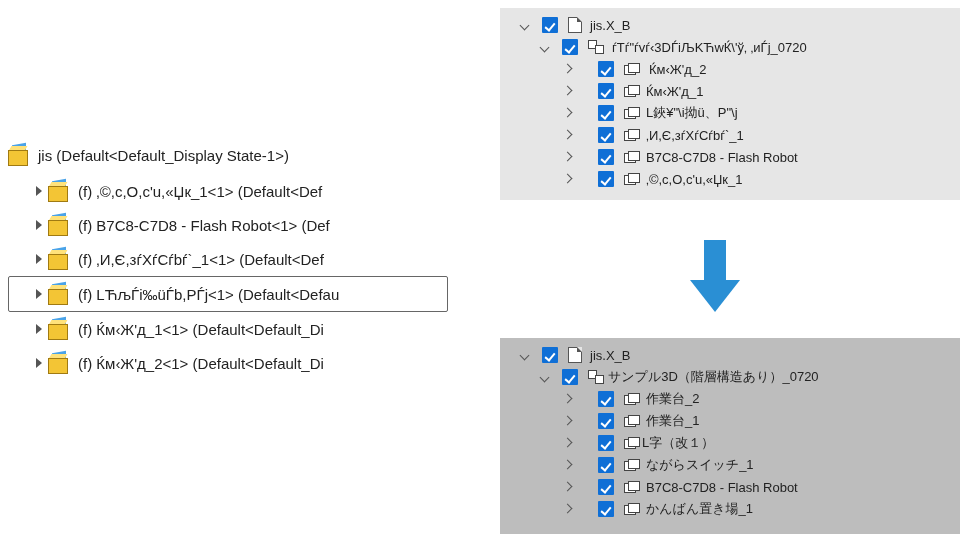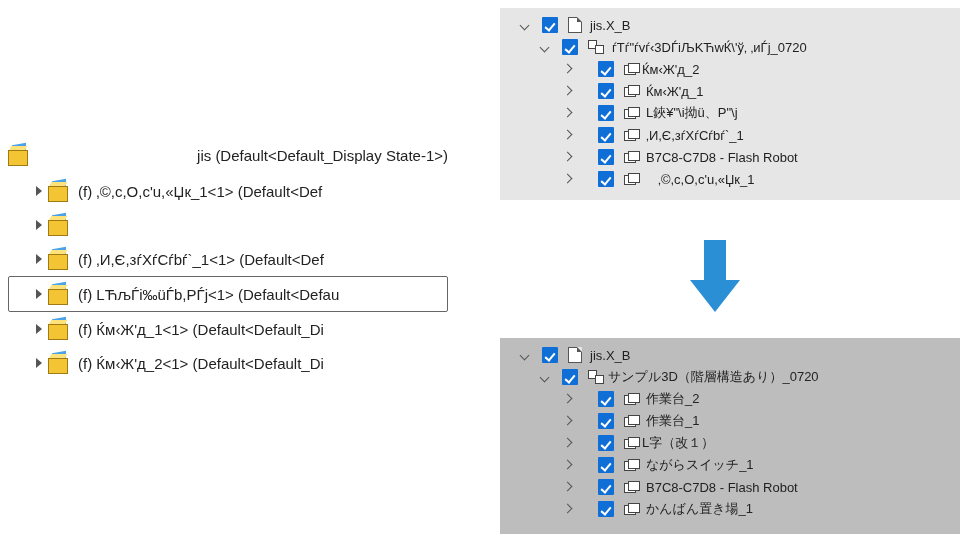--- a/index.html
+++ b/index.html
@@ -21,21 +21,20 @@
     top: 140px;
     width: 440px;
     background: #fff;
   }
   .left-root {
     display: flex;
     align-items: center;
     gap: 6px;
     padding: 4px 0 8px 0;
     font-size: 15px;
-    justify-content: space-between;
   }
   .left-row {
     display: flex;
     align-items: center;
     gap: 6px;
     padding: 6px 0 6px 28px;
     font-size: 15px;
     white-space: nowrap;
     overflow: hidden;
   }
@@ -177,20 +176,21 @@
         </span>
         <span>(f) ‚©,c,O,c'u,«Џк_1&lt;1&gt; (Default&lt;Def</span>
       </div>
       <div class="left-row">
         <span class="expand-tri"></span>
         <span class="box-icon">
           <span class="back"></span>
           <span class="top"></span>
           <span class="front"></span>
         </span>
+        <span>(f) B7C8-C7D8 - Flash Robot&lt;1&gt; (Def</span>
       </div>
       <div class="left-row">
         <span class="expand-tri"></span>
         <span class="box-icon">
           <span class="back"></span>
           <span class="top"></span>
           <span class="front"></span>
         </span>
         <span>(f) ‚И,Є,зѓХѓCѓbѓ`_1&lt;1&gt; (Default&lt;Def</span>
       </div>
@@ -243,21 +243,21 @@
       <span class="assy-icon"></span>
       <span style="margin-left:4px">ѓTѓ"ѓvѓ‹3DЃiЉKЋwЌ\'ў‚ ‚иЃj_0720</span>
     </div>
     <div class="r-row">
       <span class="indent" style="width:52px"></span>
       <span class="chev right"></span>
       <span class="indent" style="width:18px"></span>
       <span class="checkbox"></span>
       <span class="indent" style="width:2px"></span>
       <span class="part-icon"></span>
-      <span style="margin-left:0">Ќм‹Ж'д_2</span>
+      <span style="margin-left:7px">Ќм‹Ж'д_2</span>
     </div>
     <div class="r-row">
       <span class="indent" style="width:52px"></span>
       <span class="chev right"></span>
       <span class="indent" style="width:18px"></span>
       <span class="checkbox"></span>
       <span class="indent" style="width:2px"></span>
       <span class="part-icon"></span>
       <span style="margin-left:4px">Ќм‹Ж'д_1</span>
     </div>
@@ -288,21 +288,21 @@
       <span class="part-icon"></span>
       <span style="margin-left:4px">B7C8-C7D8 - Flash Robot</span>
     </div>
     <div class="r-row">
       <span class="indent" style="width:52px"></span>
       <span class="chev right"></span>
       <span class="indent" style="width:18px"></span>
       <span class="checkbox"></span>
       <span class="indent" style="width:2px"></span>
       <span class="part-icon"></span>
-      <span style="margin-left:16px">‚©,c,O,c'u,«Џк_1</span>
+      <span style="margin-left:4px">‚©,c,O,c'u,«Џк_1</span>
     </div>
   </div>
 
 <div class="big-arrow">
   <div class="shaft"></div>
     <div class="head"></div>
 </div>
 
 <div class="right-panel panel-bot" id="bot-tree">
     <div class="r-row">

